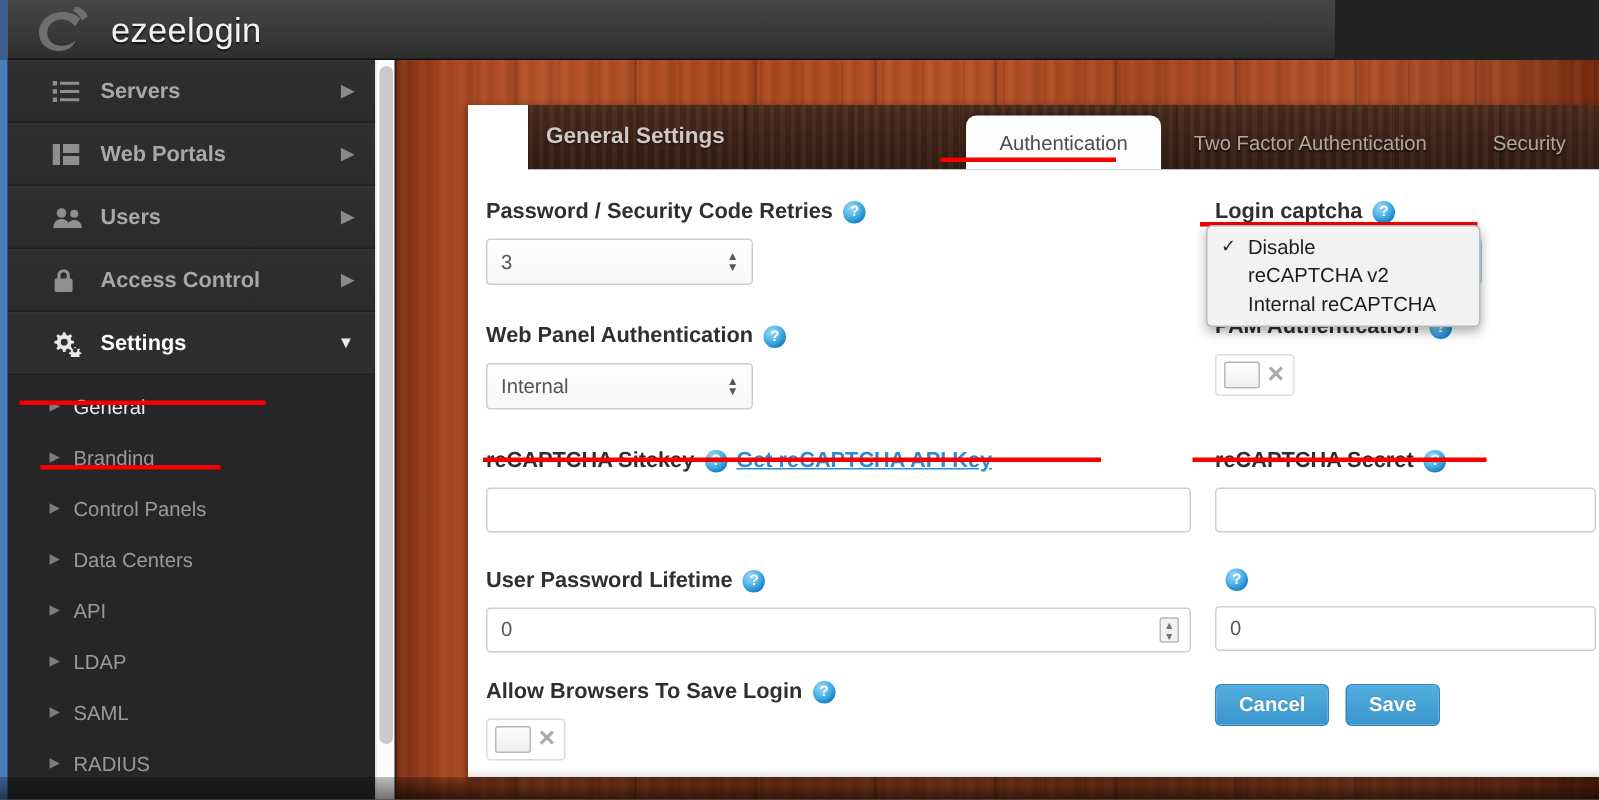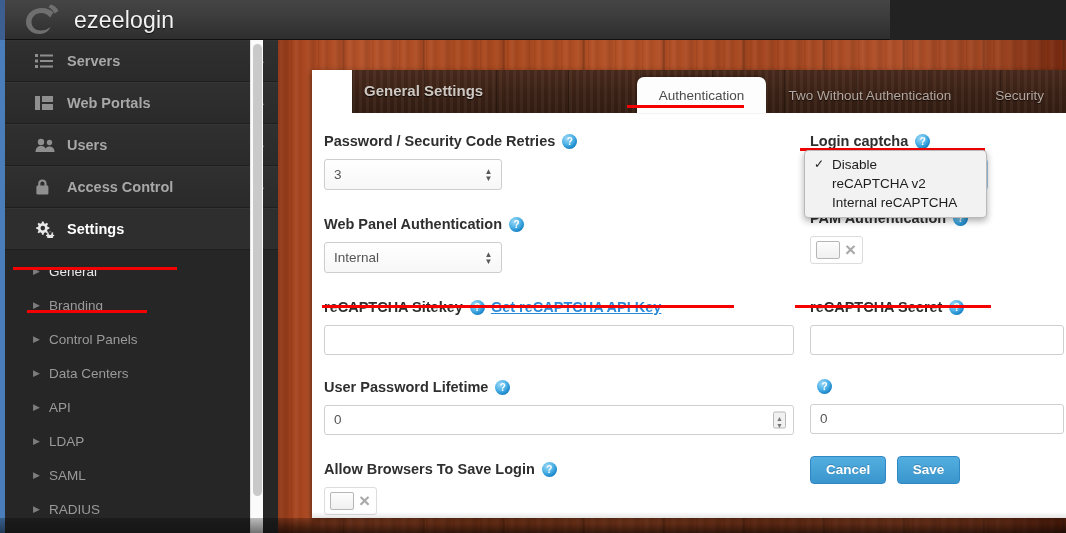--- a/index.html
+++ b/index.html
@@ -50,21 +50,21 @@
     font-size: 23px;
     color: #f2f2f2;
     font-weight: normal;
     letter-spacing: 0.2px;
     text-shadow: 0 1px 1px rgba(0,0,0,.7);
   }
 
   
   .sidebar {
     position: absolute; left: 5px; top: 40px;
-    width: 273px; height: 493px;
+    width: 245px; height: 493px;
     background: #2b2b2b;
     overflow: hidden;
     z-index: 40;
   }
   .nav-item {
     position: relative;
     height: 42px;
     display: flex; align-items: center;
     padding: 0 14px 0 30px;
     border-bottom: 1px solid #1f1f1f;
@@ -546,21 +546,21 @@
 
   <div class="card">
 
     <div class="card-head">
       <div class="card-title">General Settings</div>
       <div class="tabs">
         <div class="tab on">
           <span>Authentication</span>
         </div>
         <div class="tab">
-          <span>Two Without Authentication</span>
+          <span>Two Factor Authentication</span>
         </div>
         <div class="tab">
           <span>Security</span>
         </div>
       </div>
     </div>
 
     <div class="card-body">
 
       <div class="col-l">
@@ -600,21 +600,21 @@
           <div class="fld-label">
             <span>User Password Lifetime</span>
             <span class="help">?</span>
           </div>
           <div class="num-wide" style="margin-top:10px;">
             <span>0</span>
             <span class="stepper-ico">▲<br>▼</span>
           </div>
         </div>
 
-        <div style="position:absolute; left:0; top:348px;">
+        <div style="position:absolute; left:0; top:340px;">
           <div class="fld-label">
             <span>Allow Browsers To Save Login</span>
             <span class="help">?</span>
           </div>
           <div class="toggle" style="margin-top:10px;">
             <span class="box"></span>
             <span class="xm">×</span>
           </div>
         </div>
 

